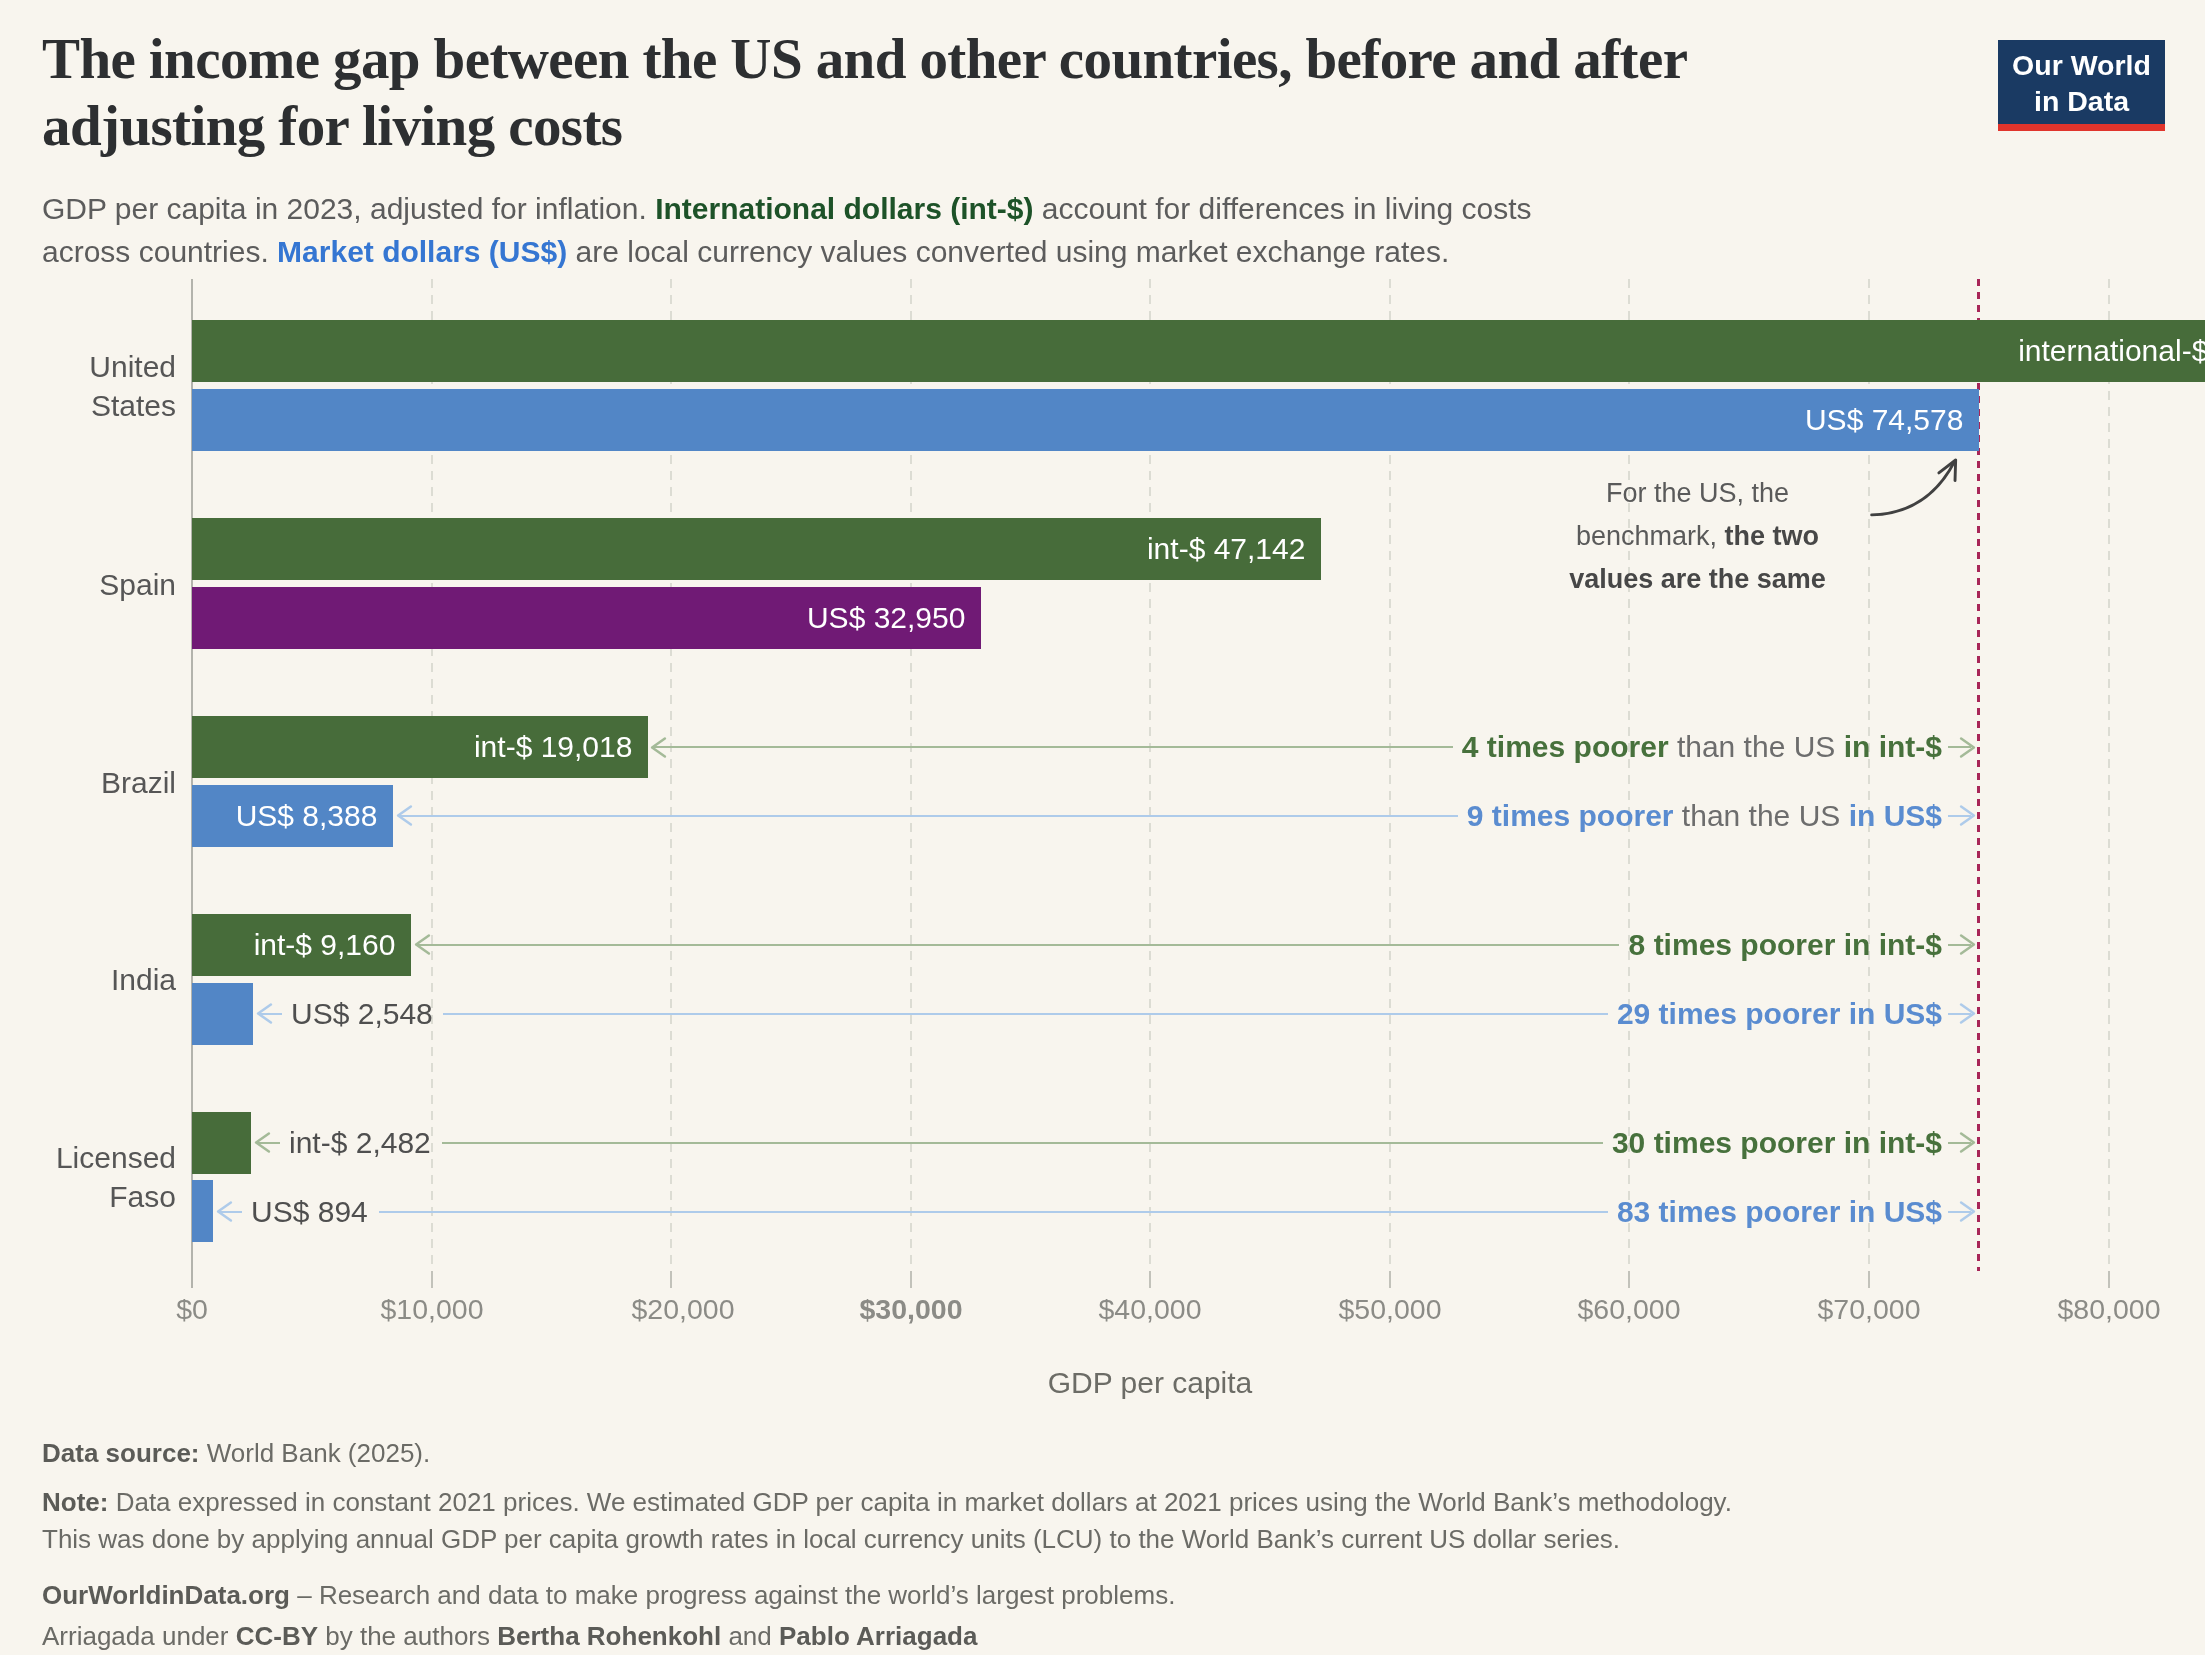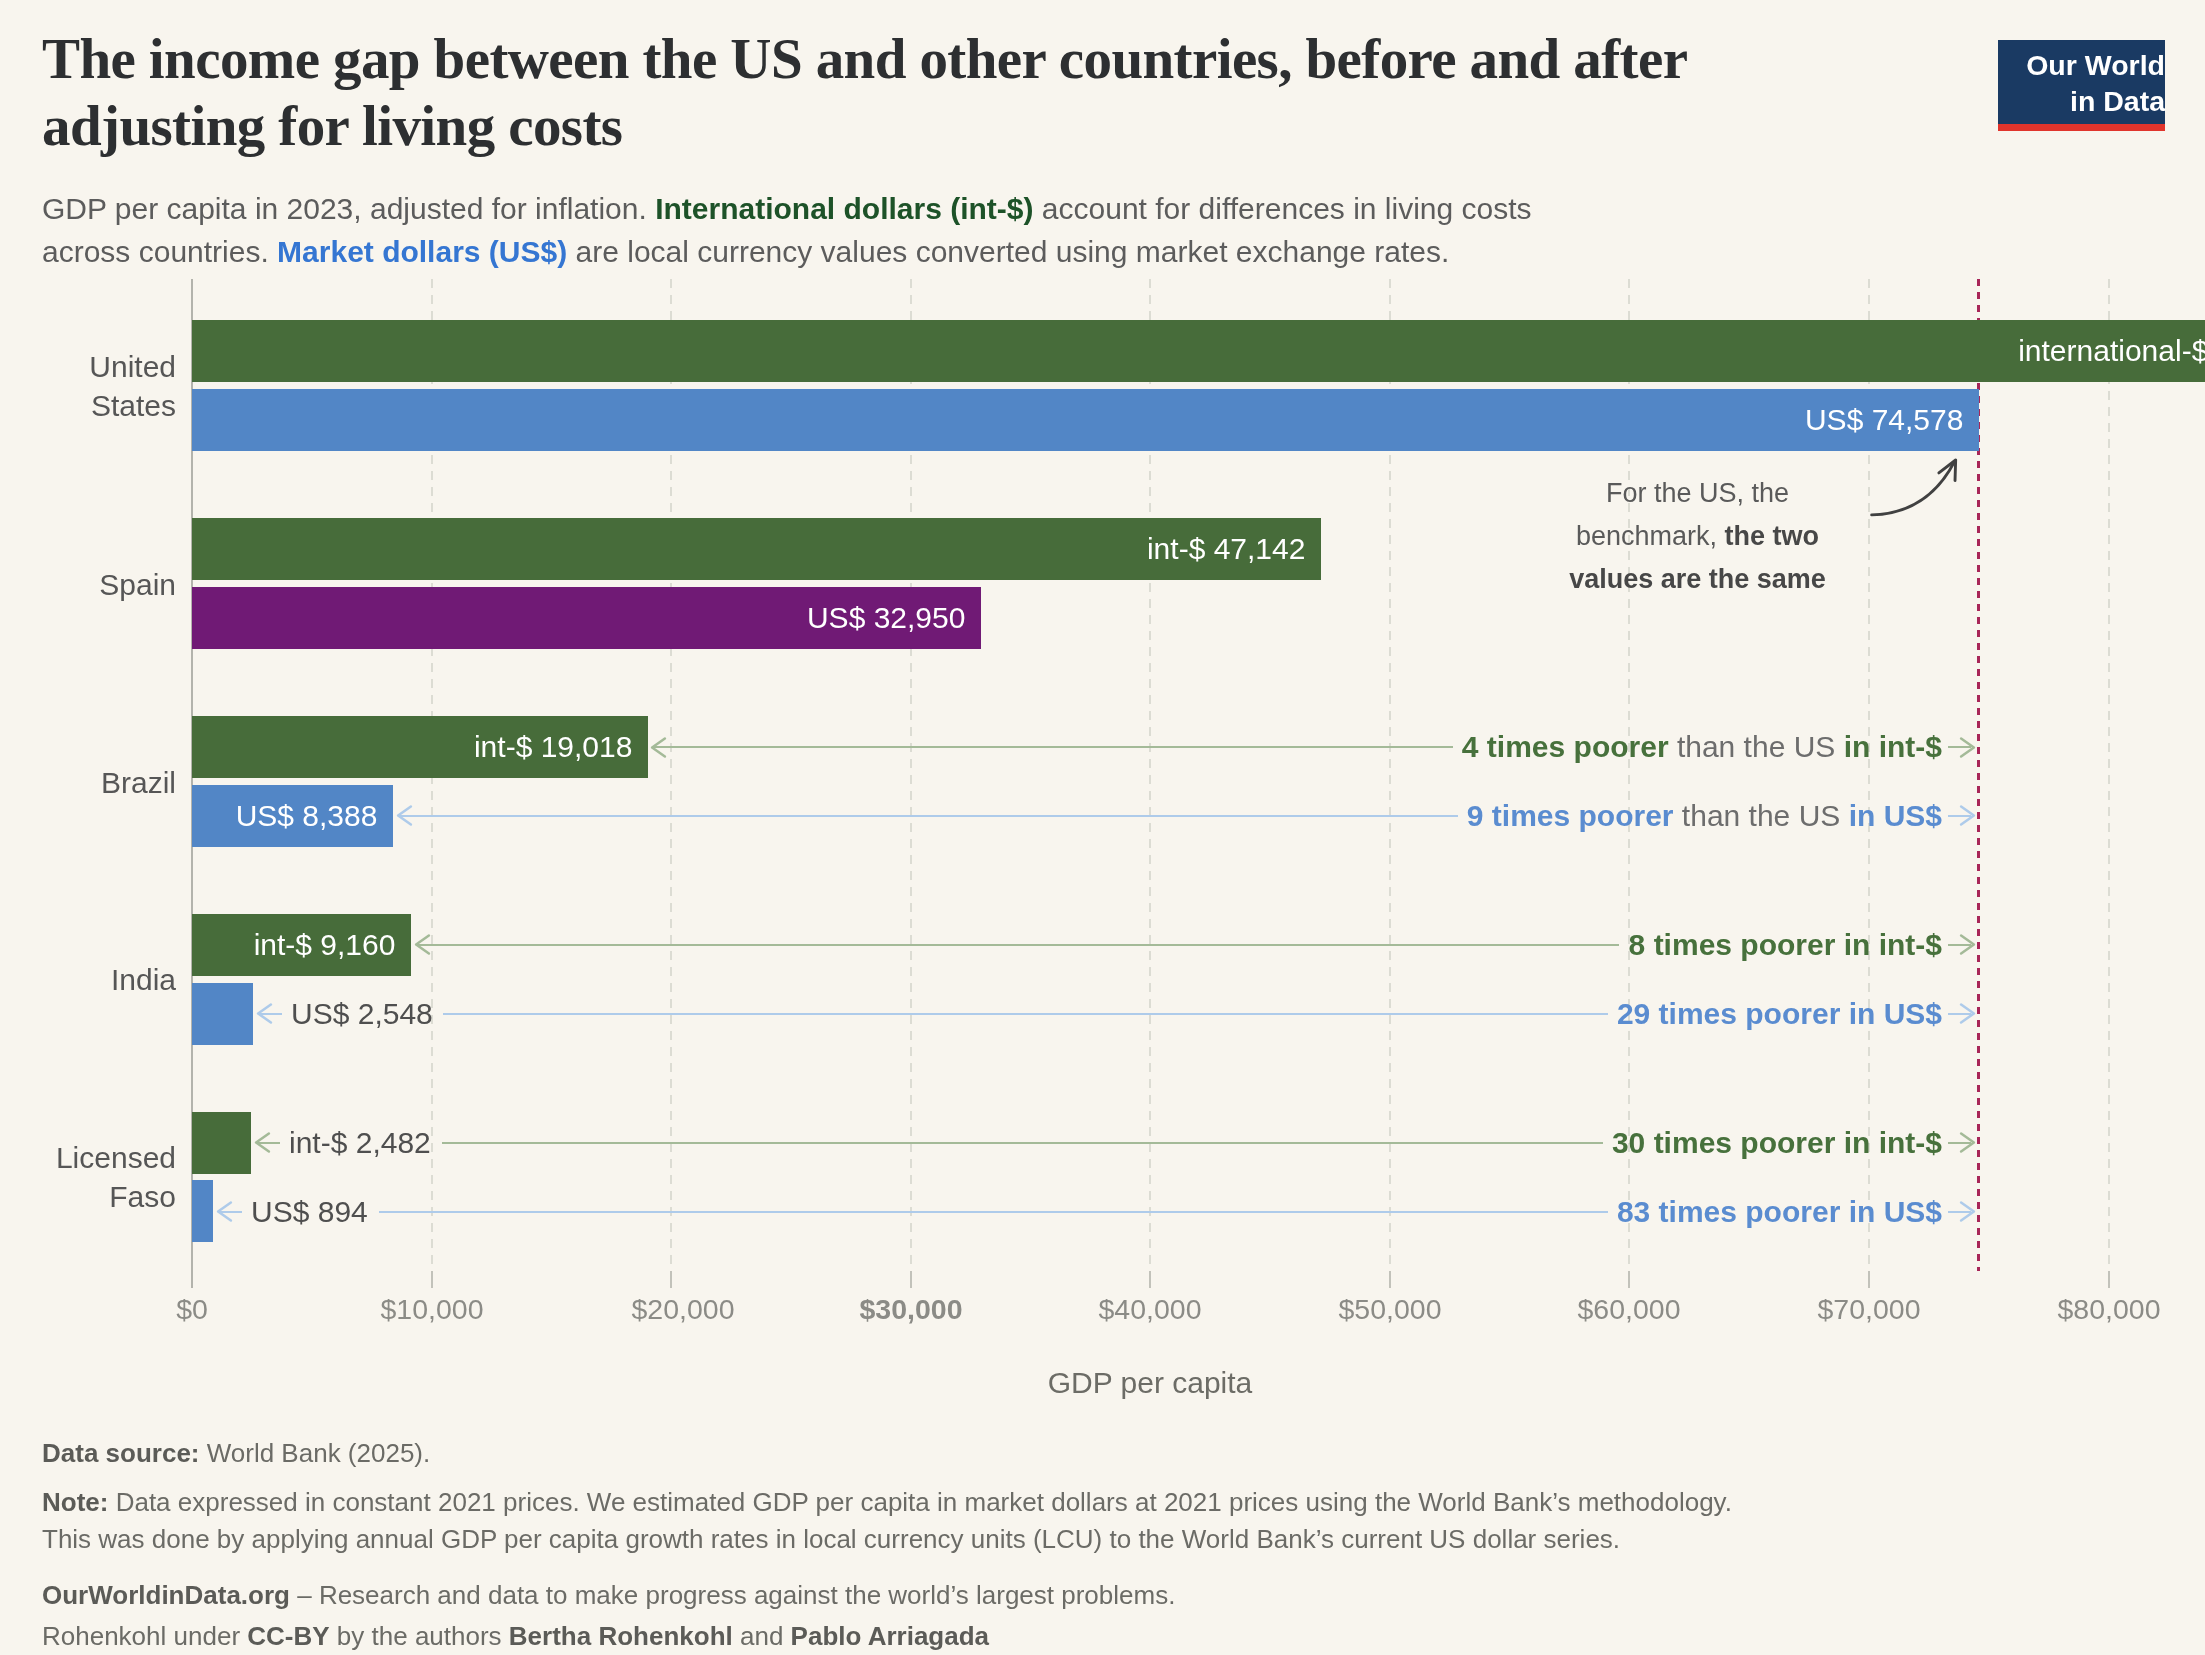--- a/index.html
+++ b/index.html
@@ -17,21 +17,21 @@
   .subtitle{
     position:absolute; left:42px; top:187px; margin:0; width:1985px;
     font-size:30px; line-height:43px; color:#5c5c5c;
   }
   .subtitle .g{color:#1d5228; font-weight:700;}
   .subtitle .b{color:#3576d2; font-weight:700;}
   .logo{
     position:absolute; right:40px; top:40px; width:167px;
   }
   .logo .box{
-    background:#1a3a63; color:#ffffff; text-align:right;
+    background:#1a3a63; color:#ffffff; text-align:center;
     font-weight:700; font-size:28.5px; line-height:36px; padding:6.5px 0 5.2px 0;
   }
   .logo .strip{height:7.1px; background:#e0342c;}
   .gridline{
     position:absolute; width:1.9px;
     background:repeating-linear-gradient(to bottom,#dcdcd3 0 9px,transparent 9px 16px);
   }
   .axisline{position:absolute; width:1.9px; background:#b3b3ac;}
   .tick{position:absolute; width:1.9px; background:#c2c2ba;}
   .benchline{
@@ -202,16 +202,16 @@
       <div class="usnote"><span>For the US, the benchmark, </span><b>the two values are the same</b></div>
       <svg width="136" height="84" class="chev" style="left: 1856px; top: 449px;" viewBox="0 0 210 130">
         <path d="M24 102 Q110 100 152 20" stroke="#414141" stroke-width="4.5" fill="none" stroke-linecap="round"></path>
         <path d="M128 37 L154 17 L153 49" stroke="#414141" stroke-width="4.5" fill="none" stroke-linecap="round" stroke-linejoin="round"></path>
       </svg>
     </div>
 
   <div class="footer" style="top:1435px"><b>Data source:</b><span> World Bank (2025).</span></div>
   <div class="footer" style="top:1484px"><b>Note:</b><span> Data expressed in constant 2021 prices. We estimated GDP per capita in market dollars at 2021 prices using the World Bank’s methodology.</span><br><span>This was done by applying annual GDP per capita growth rates in local currency units (LCU) to the World Bank’s current US dollar series.</span></div>
   <div class="footer" style="top:1577px"><b>OurWorldinData.org</b><span> – Research and data to make progress against the world’s largest problems.</span></div>
-  <div class="footer" style="top:1618px"><span>Rohenkohl under </span><b>CC-BY</b><span> by the authors </span><b>Bertha Rohenkohl</b><span> and </span><b>Pablo Arriagada</b></div>
+  <div class="footer" style="top:1618px"><span>Arriagada under </span><b>CC-BY</b><span> by the authors </span><b>Bertha Rohenkohl</b><span> and </span><b>Pablo Arriagada</b></div>
 
 </div>
 
 
 </body></html>

